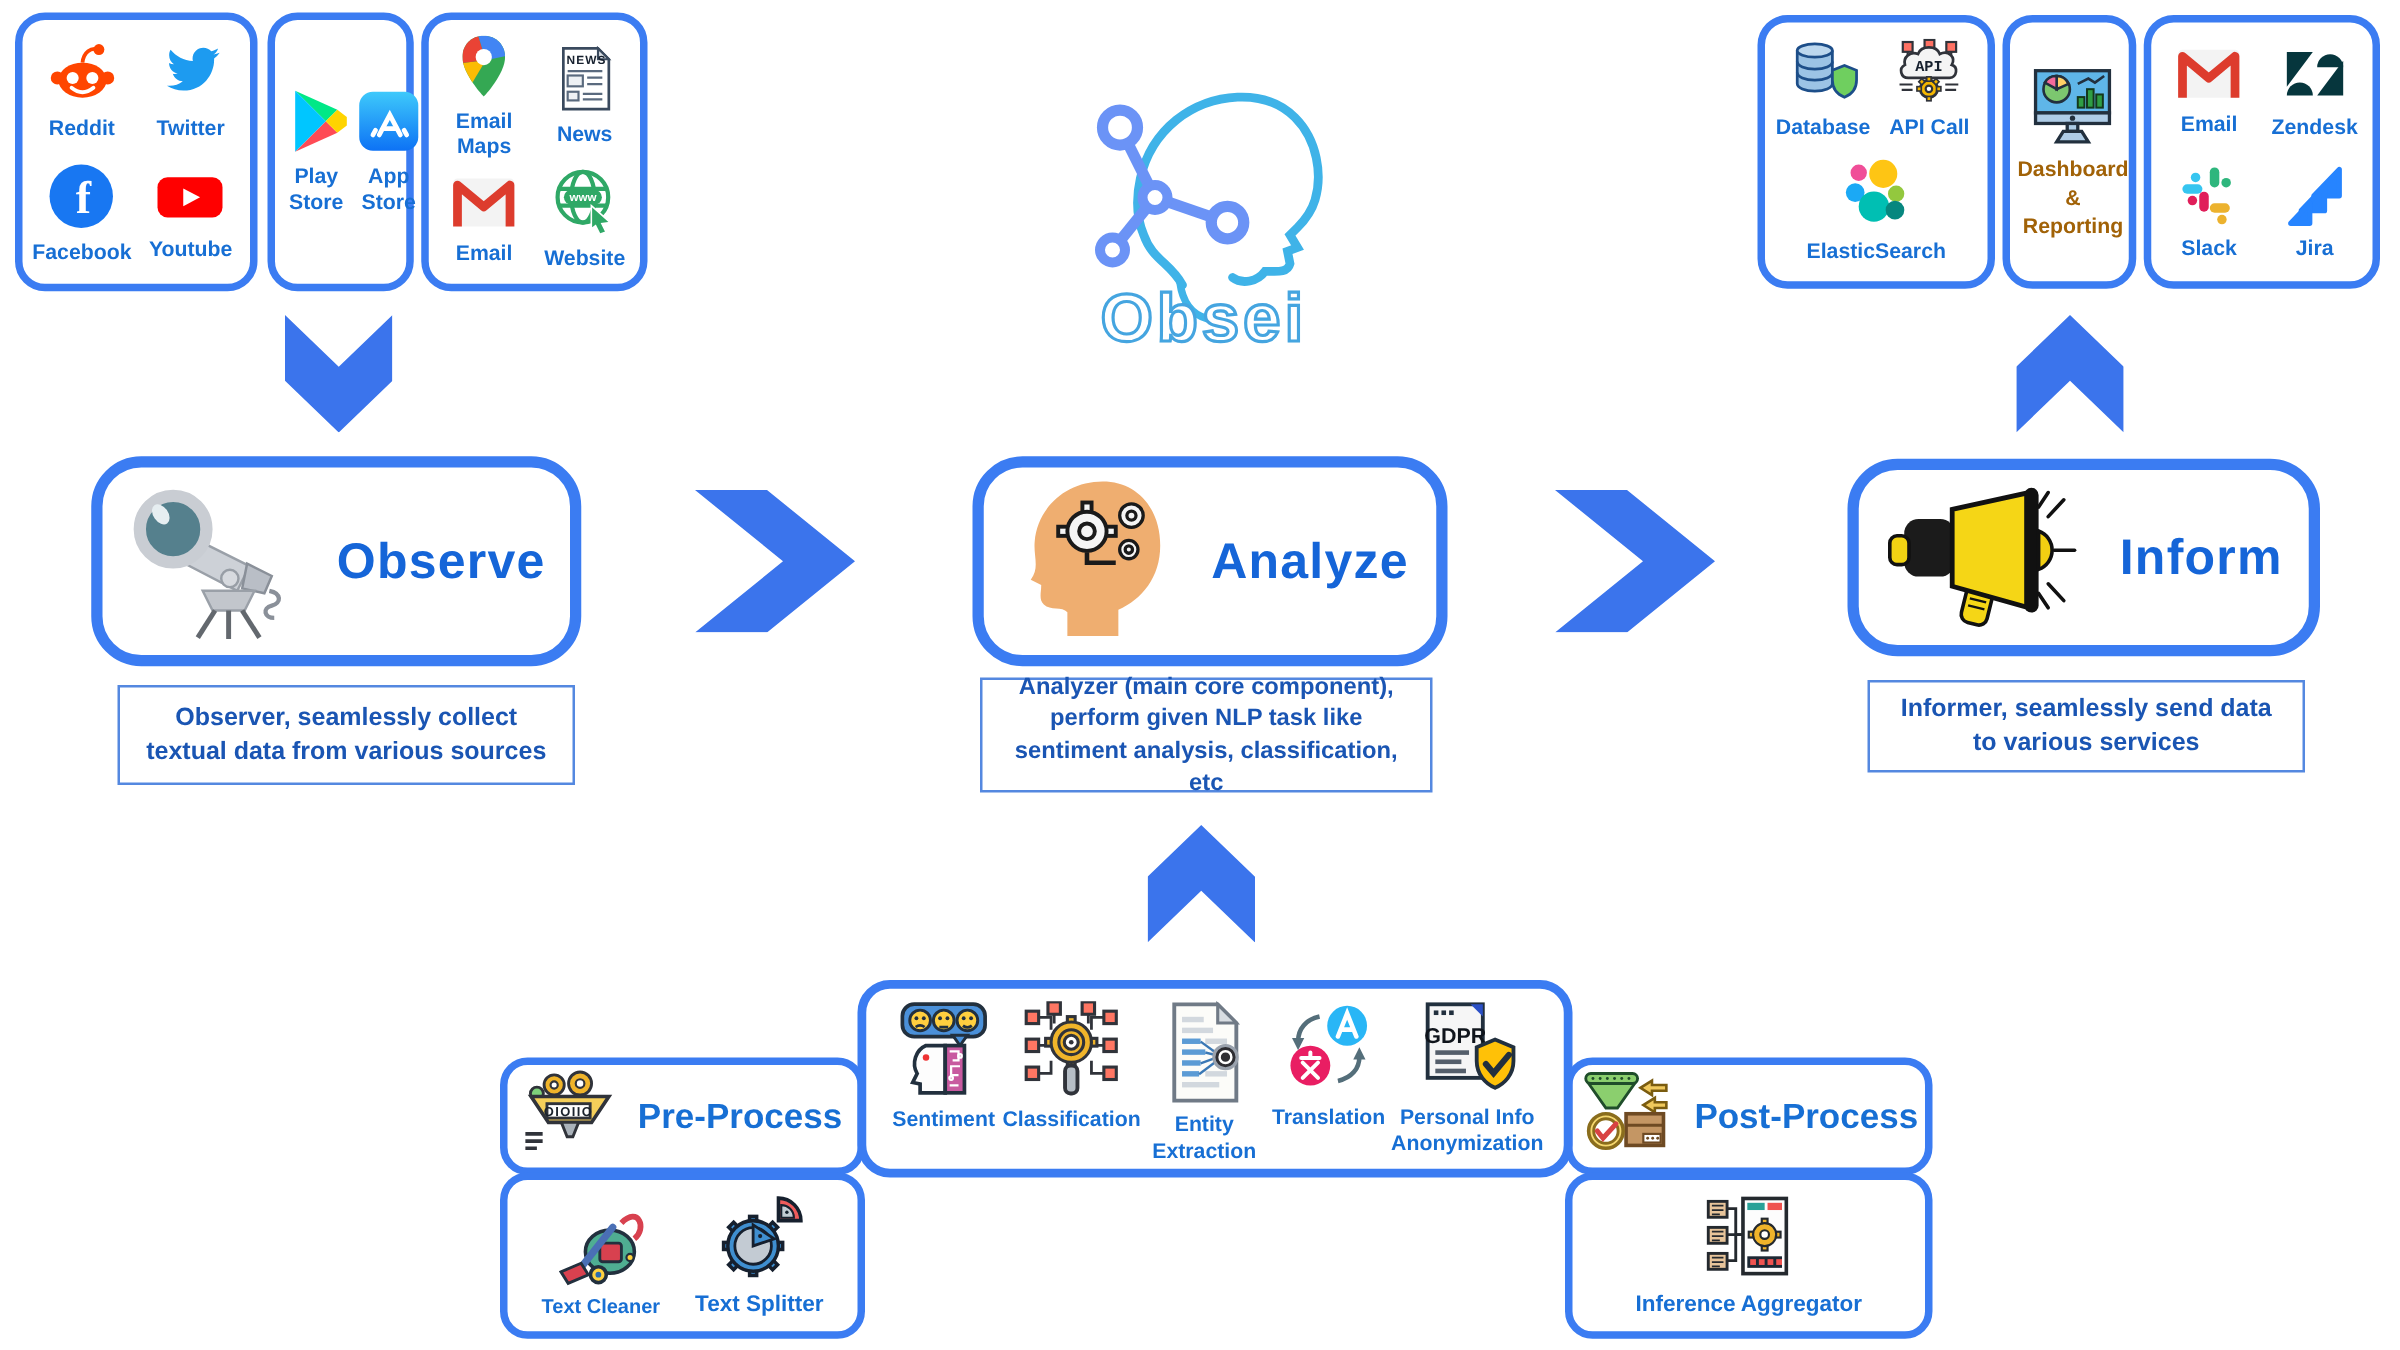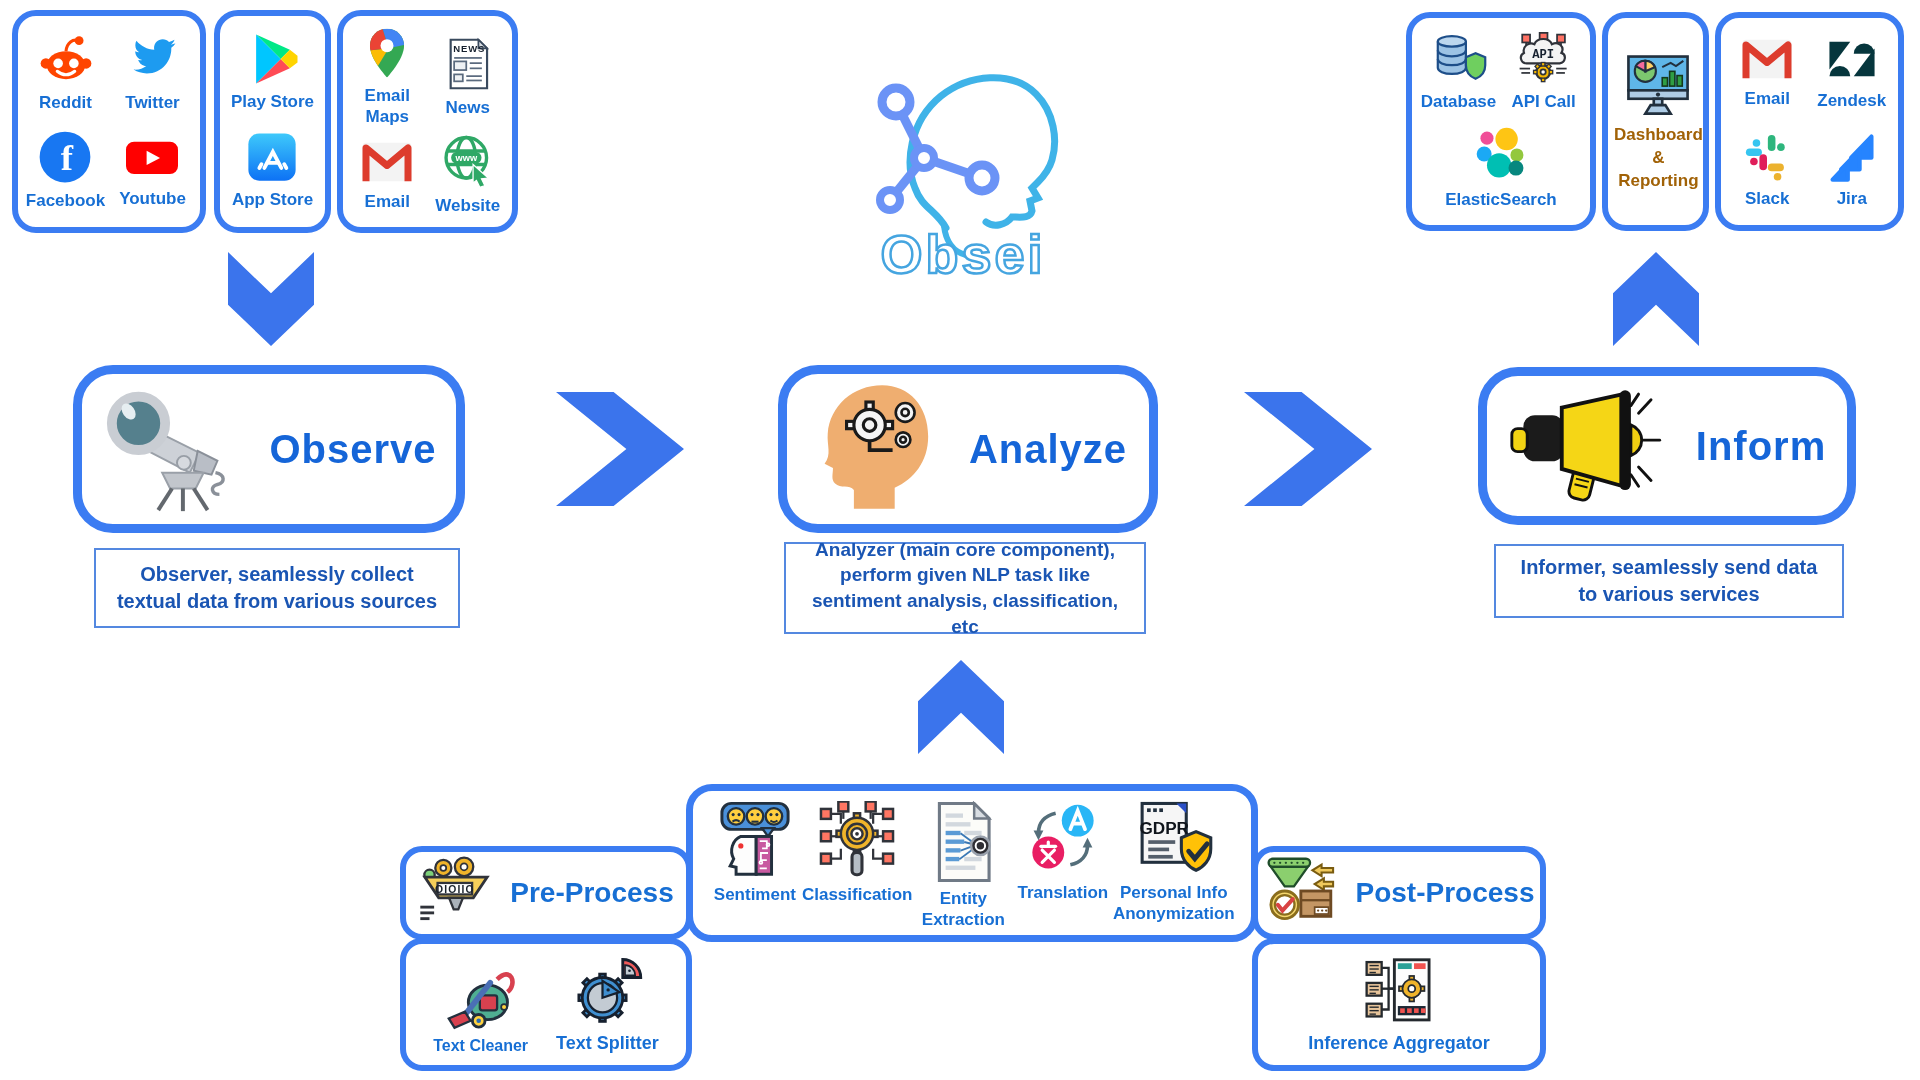--- a/index.html
+++ b/index.html
@@ -1,20 +1,20 @@
 <!DOCTYPE html>
 <html><head>
 <meta charset="utf-8">
 <style>
   html,body{margin:0;padding:0;background:#fff;font-family:"Liberation Sans",sans-serif}
   .canvas{position:relative;width:1920px;height:1080px;background:#fff;overflow:hidden}
   .card{position:absolute;background:#fff;border:6px solid #3b7cf2;border-radius:24px;box-sizing:border-box;
         display:grid;place-items:center;padding:8px 6px;grid-gap:2px 4px}
   .g2{grid-template-columns:1fr 1fr}
-  .g1{grid-template-columns:1fr}
+  .g1{grid-template-columns:1fr 1fr}
   .item{display:flex;flex-direction:column;align-items:center;justify-content:flex-end;gap:2px}
   .lbl{font-size:17px;font-weight:700;color:#176fd4;text-align:center;line-height:1.22}
   .stage{position:absolute;background:#fff;border:9px solid #3b7cf2;border-radius:40px;box-sizing:border-box;
          display:flex;align-items:center;justify-content:center;gap:20px}
   .stage .title{font-size:40px;font-weight:600;color:#1565d8;letter-spacing:1px;white-space:nowrap}
   .cap{position:absolute;box-sizing:border-box;border:2px solid #5488e0;background:#fff;display:flex;align-items:center;
        justify-content:center;text-align:center;padding:6px 14px}
   .cap::before{content:"";position:absolute;top:-11px;left:-11px;right:11px;bottom:11px;border:2px solid #5488e0;z-index:-1}
   .cap::after{content:"";position:absolute;top:11px;left:11px;right:-11px;bottom:-11px;border:2px solid #5488e0;z-index:-1}
   .cap .txt{font-size:20px;font-weight:700;color:#1a55b3;line-height:1.35}

